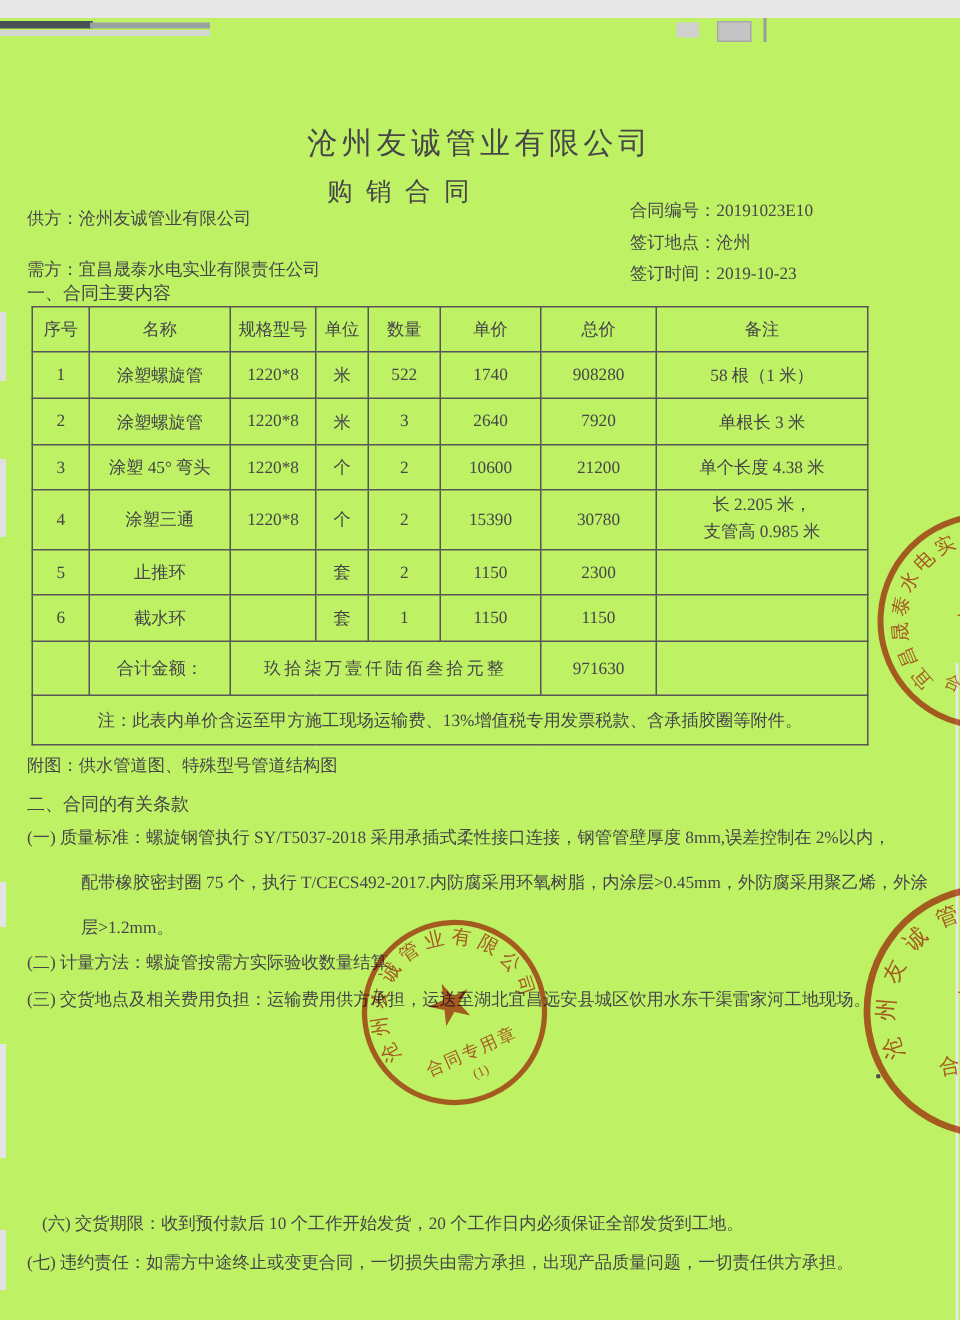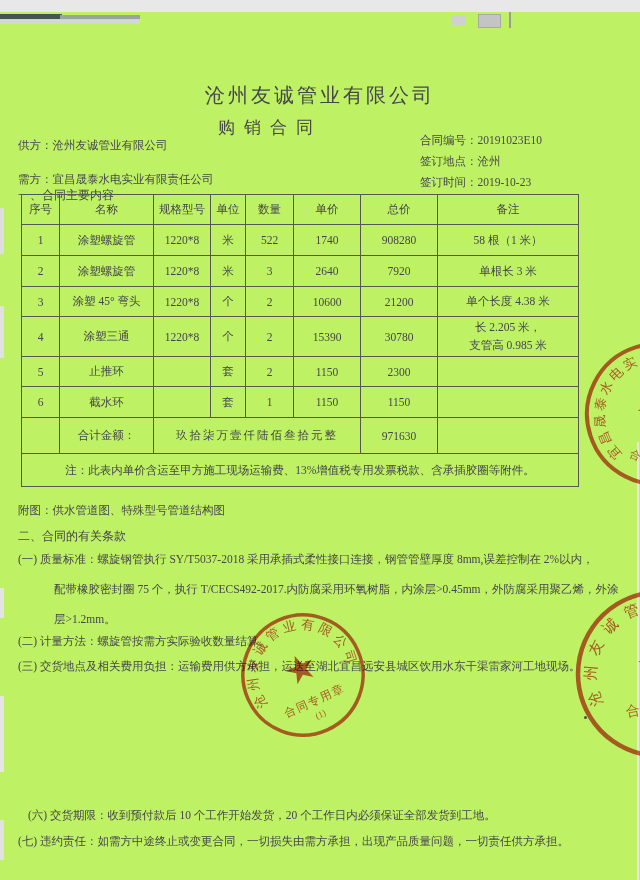--- a/index.html
+++ b/index.html
@@ -60,21 +60,21 @@
   <div class="abs doc-subtitle" style="top:104px;">购销合同</div>
 
   <div class="abs meta" style="left:18px;top:126px;">供方：沧州友诚管业有限公司</div>
   <div class="abs meta" style="left:420px;top:121px;text-align:center;">合同编号：20191023E10</div>
   <div class="abs meta" style="left:420px;top:142px;font-family:Liberation Serif, serif;">签订地点：沧州</div>
   <div class="abs meta" style="left:18px;top:160px;">需方：宜昌晟泰水电实业有限责任公司</div>
   <div class="abs meta" style="left:420px;top:163px;">签订时间：2019-10-23</div>
 
   <div class="abs heading" style="left:18px;top:175px;">一、合同主要内容</div>
 
-  <table class="items abs" style="left:21px;top:182px;">
+  <table class="items abs" style="left:21px;top:192px;">
     <colgroup>
       <col style="width:38px">
         <col style="width:94px">
         <col style="width:57px">
         <col style="width:35px">
       <col style="width:48px">
         <col style="width:67px">
         <col style="width:77px">
         <col style="width:141px">
     </colgroup>

